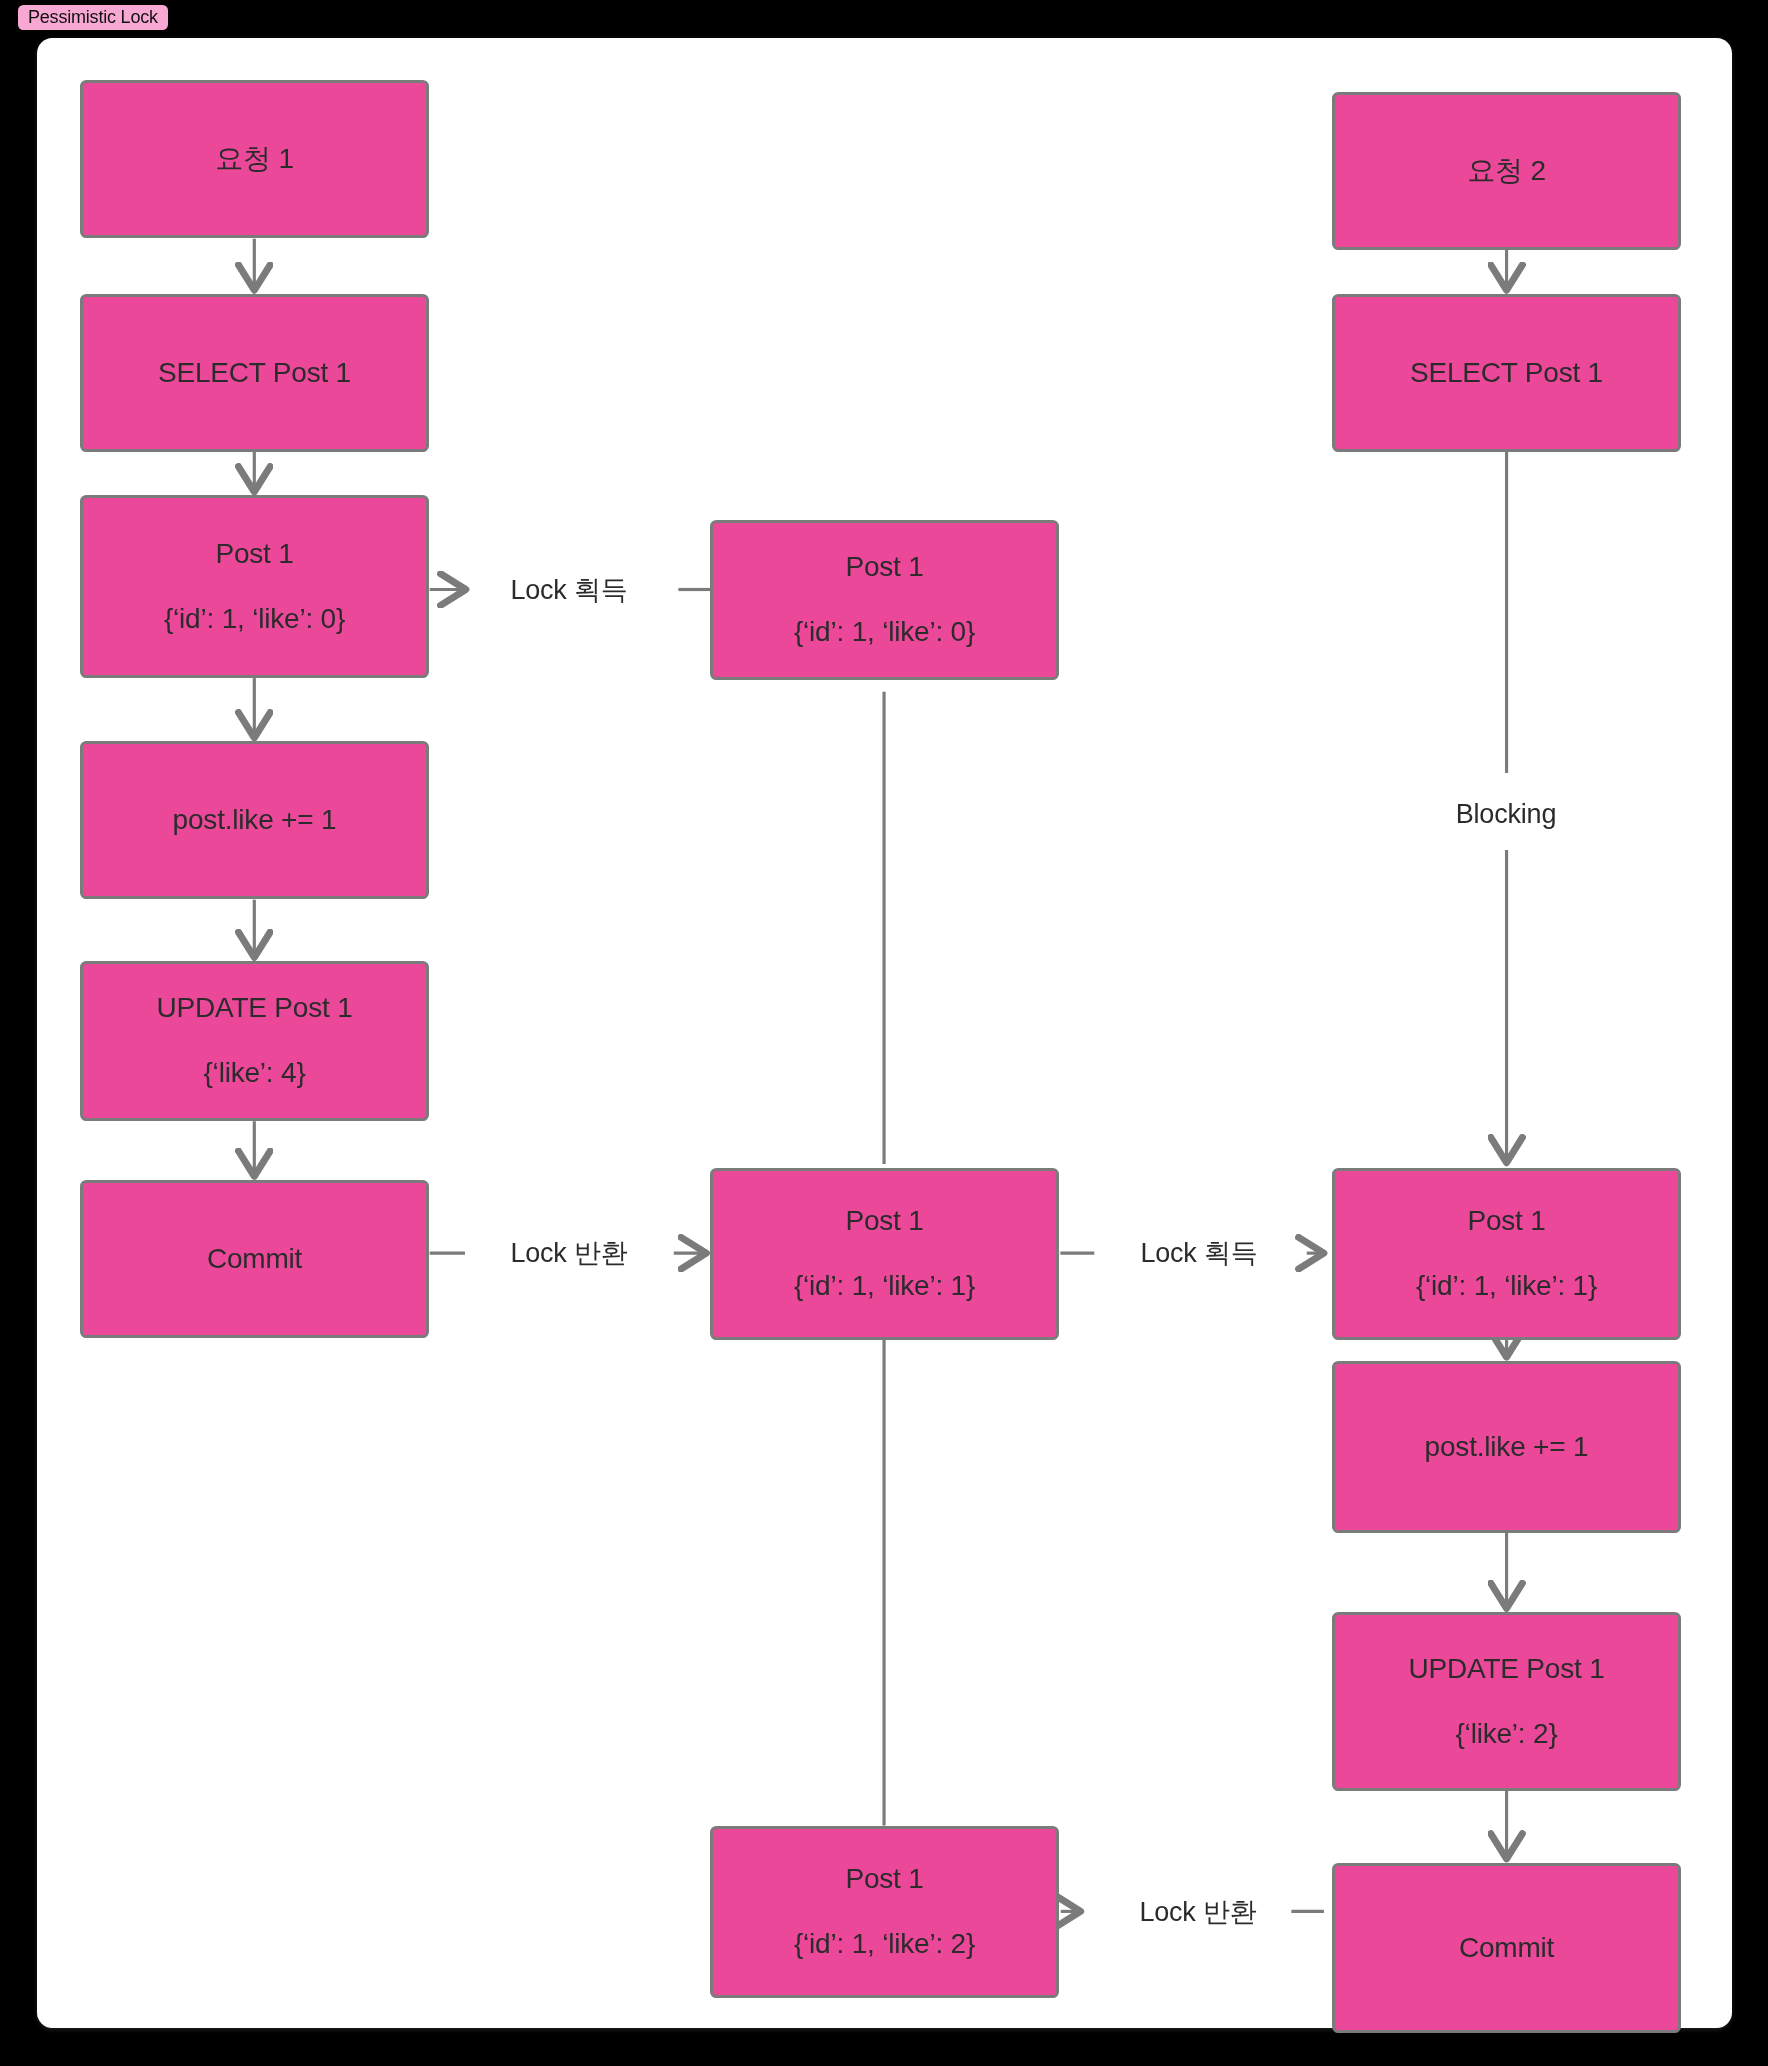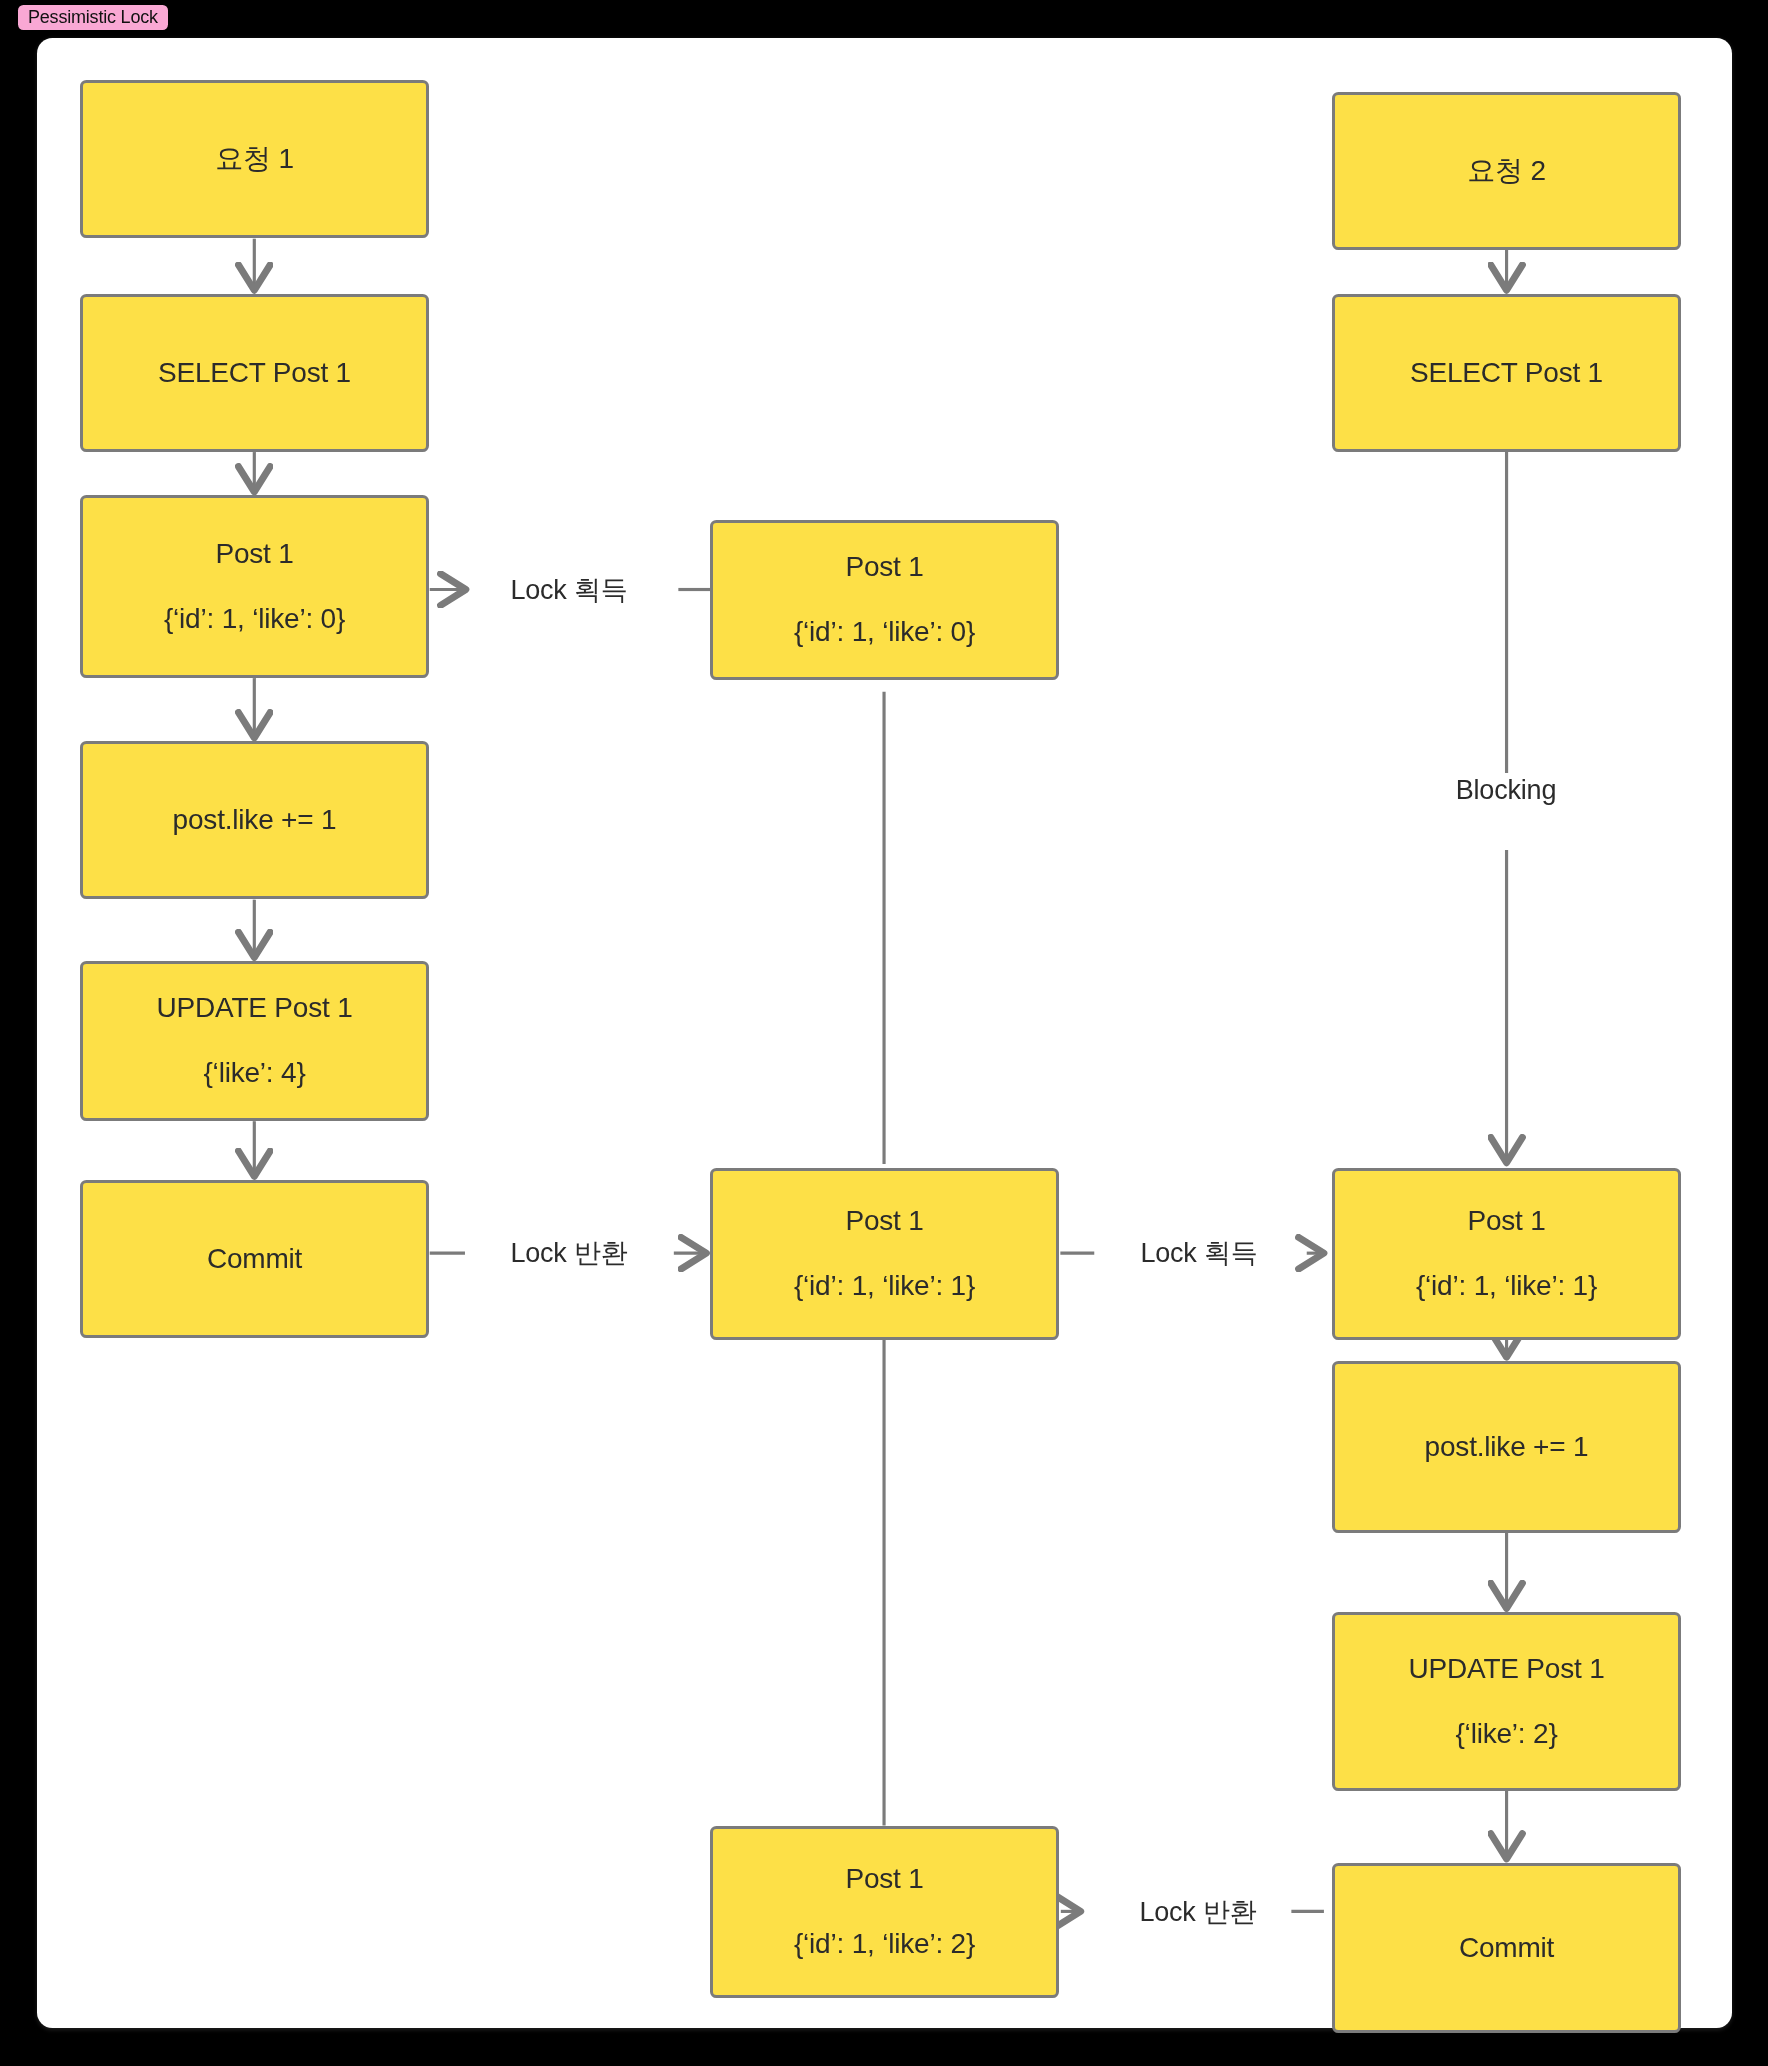--- a/index.html
+++ b/index.html
@@ -41,21 +41,21 @@
   #wires {
     position: absolute;
     left: 0; top: 0;
     width: 1769px; height: 2066px;
     pointer-events: none;
   }
   
   .node {
     position: absolute;
     box-sizing: border-box;
-    background: #fde047;
+    background: #ec4899;
     border: 3.2px solid #7b7b7b;
     border-radius: 6.3px;
     display: flex;
     flex-direction: column;
     align-items: center;
     justify-content: center;
     color: #2b2b2b;
     font-size: 28px;
     line-height: 1.38;
     text-align: center;
@@ -192,16 +192,16 @@
   </div>
 
   <div class="edge-label" style="left:569px; top:590px;">Lock 획득</div>
 
   <div class="edge-label" style="left:569px; top:1253px;">Lock 반환</div>
 
   <div class="edge-label" style="left:1199px; top:1253px;">Lock 획득</div>
 
   <div class="edge-label" style="left:1198px; top:1912px;">Lock 반환</div>
 
-  <div class="edge-label" style="left:1506px; top:790px;">Blocking</div>
+  <div class="edge-label" style="left:1506px; top:814px;">Blocking</div>
 
 </div>
 
 
 </body></html>

